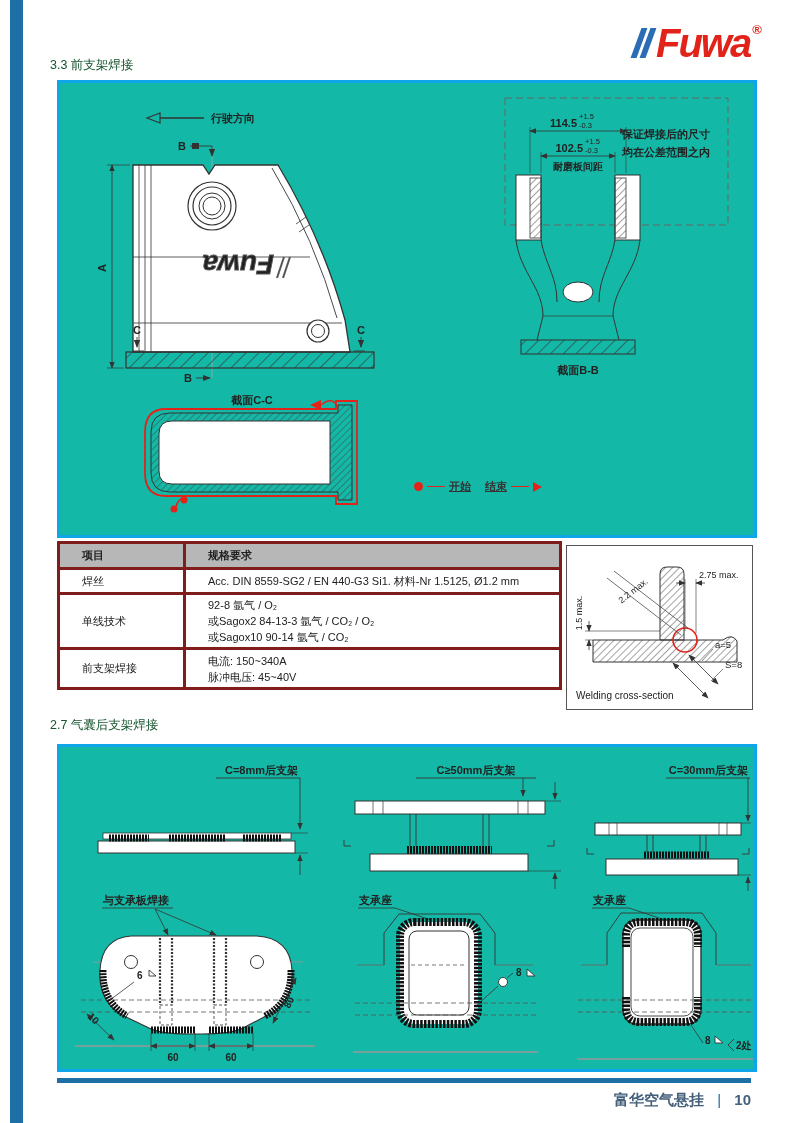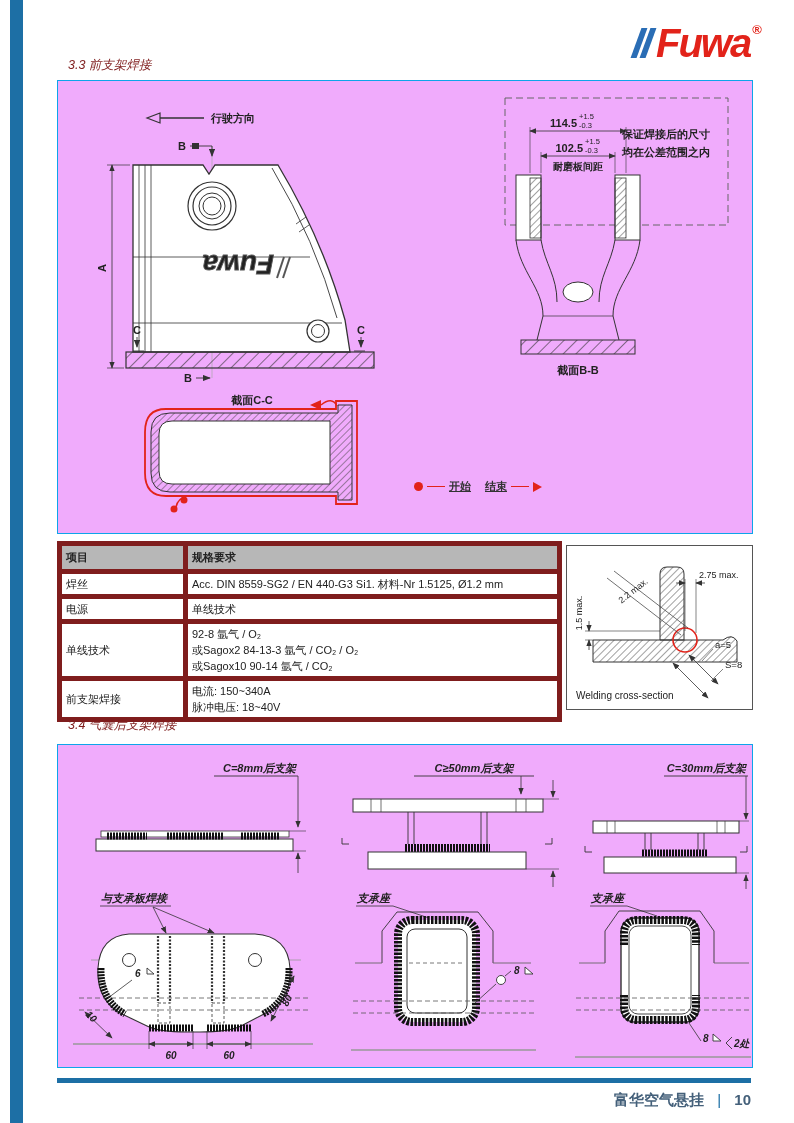--- a/index.html
+++ b/index.html
@@ -4,26 +4,26 @@
 <style>
   html,body{margin:0;padding:0;background:#e8e8e8;}
   .page{position:relative;width:794px;height:1123px;background:#fff;overflow:hidden;
         font-family:"Liberation Sans","DejaVu Sans",sans-serif;color:#333;}
   .abs{position:absolute;}
   .sidebar{left:10px;top:0;width:13px;height:1123px;background:#1d6fa5;}
   .logo{left:636px;top:20px;width:136px;height:46px;display:flex;align-items:center;}
   .logo .slash{display:inline-block;width:6px;height:30px;background:#2a6db5;transform:skewX(-20deg);margin-right:3px;}
   .logo .brand{font-size:40px;font-weight:bold;font-style:italic;color:#e2231a;letter-spacing:-2px;line-height:1;margin-left:2px;}
   .logo .reg{font-size:13px;color:#e2231a;vertical-align:top;position:relative;top:-14px;left:2px;font-style:normal;font-weight:bold;}
-  .sec-title{left:68px;font-size:12.5px;color:#7f1d1d;font-style:italic;}
-  .frame{border:1px solid #0ea5e9;background:#f0abfc;font-style:italic;}
+  .sec-title{left:50px;font-size:12.5px;color:#14532d;}
+  .frame{border:3px solid #0ea5e9;background:#14b8a6;}
   .box1{left:57px;top:80px;width:694px;height:452px;}
   .box2{left:57px;top:744px;width:694px;height:322px;}
   table.spec{position:absolute;left:57px;top:541px;width:505px;border-collapse:collapse;table-layout:fixed;font-size:11px;}
-  table.spec td{border:5px solid #7f1d1d;padding:2px 4px;vertical-align:middle;color:#222;}
+  table.spec td{border:3px solid #7f1d1d;padding:2px 22px;vertical-align:middle;color:#222;}
   table.spec tr.th td{background:#b7b7b7;font-weight:bold;height:19px;}
   table.spec td div{line-height:16px;}
   .weldbox{left:566px;top:545px;width:185px;height:163px;border:1px solid #555;}
   .legend{left:414px;top:479px;display:flex;align-items:center;font-size:11px;font-weight:600;color:#333;text-decoration:underline;}
   .legend .dot{width:9px;height:9px;border-radius:50%;background:#e2231a;}
   .legend .hl{width:18px;height:0;border-top:1.6px solid #e2231a;margin:0 4px;}
   .legend .tri{width:0;height:0;border-top:5px solid transparent;border-bottom:5px solid transparent;border-left:9px solid #e2231a;}
   .footer-bar{left:57px;top:1078px;width:694px;height:5px;background:#1d6fa5;}
   .footer-text{left:57px;top:1091px;width:694px;text-align:right;font-size:15px;color:#44607a;font-weight:600;}
   .footer-text .sep{margin:0 9px;color:#1d6fa5;font-weight:400;}
@@ -183,39 +183,33 @@
         <tr class="th">
       <td>项目</td>
       <td>规格要求</td>
     </tr>
     <tr style="height:25px">
       <td>焊丝</td>
       <td>
             <div>Acc. DIN 8559-SG2 / EN 440-G3 Si1. 材料-Nr 1.5125, Ø1.2 mm</div>
           </td>
     </tr>
-    <tr style="height:25px">
-      <td>电源</td>
-      <td>
-            <div>单线技术</div>
-          </td>
-    </tr>
     <tr style="height:54px">
       <td>单线技术</td>
       <td>
         <div>92-8 氩气 / O₂</div>
         <div>或Sagox2 84-13-3 氩气 / CO₂ / O₂</div>
         <div>或Sagox10 90-14 氩气 / CO₂</div>
       </td>
     </tr>
     <tr style="height:40px">
       <td>前支架焊接</td>
       <td>
         <div>电流: 150~340A</div>
-        <div>脉冲电压: 18~40V</div>
+        <div>脉冲电压: 45~40V</div>
       </td>
     </tr>
   </tbody>
     </table>
 
   <div class="abs weldbox">
     <svg width="185" height="163" viewBox="566 545 185 163">
       <path d="M592,639 L722,639 Q731,632 736,640 L736,661 L592,661 Z" fill="url(#h1)" stroke="#333" stroke-width="1"></path>
       <path d="M659,573 Q659,566 666,566 L676,566 Q683,566 683,573 L683,639 L659,639 Z" fill="url(#h1)" stroke="#333" stroke-width="1"></path>
       <circle cx="684" cy="639" r="12" fill="none" stroke="#e2231a" stroke-width="1.6"></circle>
@@ -235,21 +229,21 @@
       <line x1="688" y1="654" x2="717" y2="683" stroke="#333" stroke-width="0.8" marker-start="url(#mS)" marker-end="url(#mE)"></line>
       <line x1="672" y1="662" x2="707" y2="697" stroke="#333" stroke-width="0.8" marker-start="url(#mS)" marker-end="url(#mE)"></line>
       <line x1="712" y1="648" x2="701" y2="660" stroke="#333" stroke-width="0.6"></line>
       <text x="714" y="647" font-size="9.5">a=5</text>
       <line x1="722" y1="668" x2="710" y2="680" stroke="#333" stroke-width="0.6"></line>
       <text x="724" y="667" font-size="9.5">S=8</text>
       <text x="575" y="698" font-size="10">Welding cross-section</text>
     </svg>
   </div>
 
-  <div class="abs sec-title" style="top:717px;">3.4 气囊后支架焊接</div>
+  <div class="abs sec-title" style="top:717px;">2.7 气囊后支架焊接</div>
 
   <div class="abs frame box2">
     <svg width="694" height="322" viewBox="57 744 694 322">
 
       <text class="cjk" x="295" y="771" font-size="11" text-anchor="end">C=8mm后支架</text>
       <line x1="213" y1="775" x2="297" y2="775" stroke="#333" stroke-width="0.9"></line>
       <path d="M297,775 L297,826" fill="none" stroke="#333" stroke-width="0.8" marker-end="url(#mE)"></path>
       <text class="cjk" x="473" y="771" font-size="11" text-anchor="middle">C≥50mm后支架</text>
       <line x1="413" y1="775" x2="533" y2="775" stroke="#333" stroke-width="0.9"></line>
       <path d="M520,775 L520,793" fill="none" stroke="#333" stroke-width="0.8" marker-end="url(#mE)"></path>

